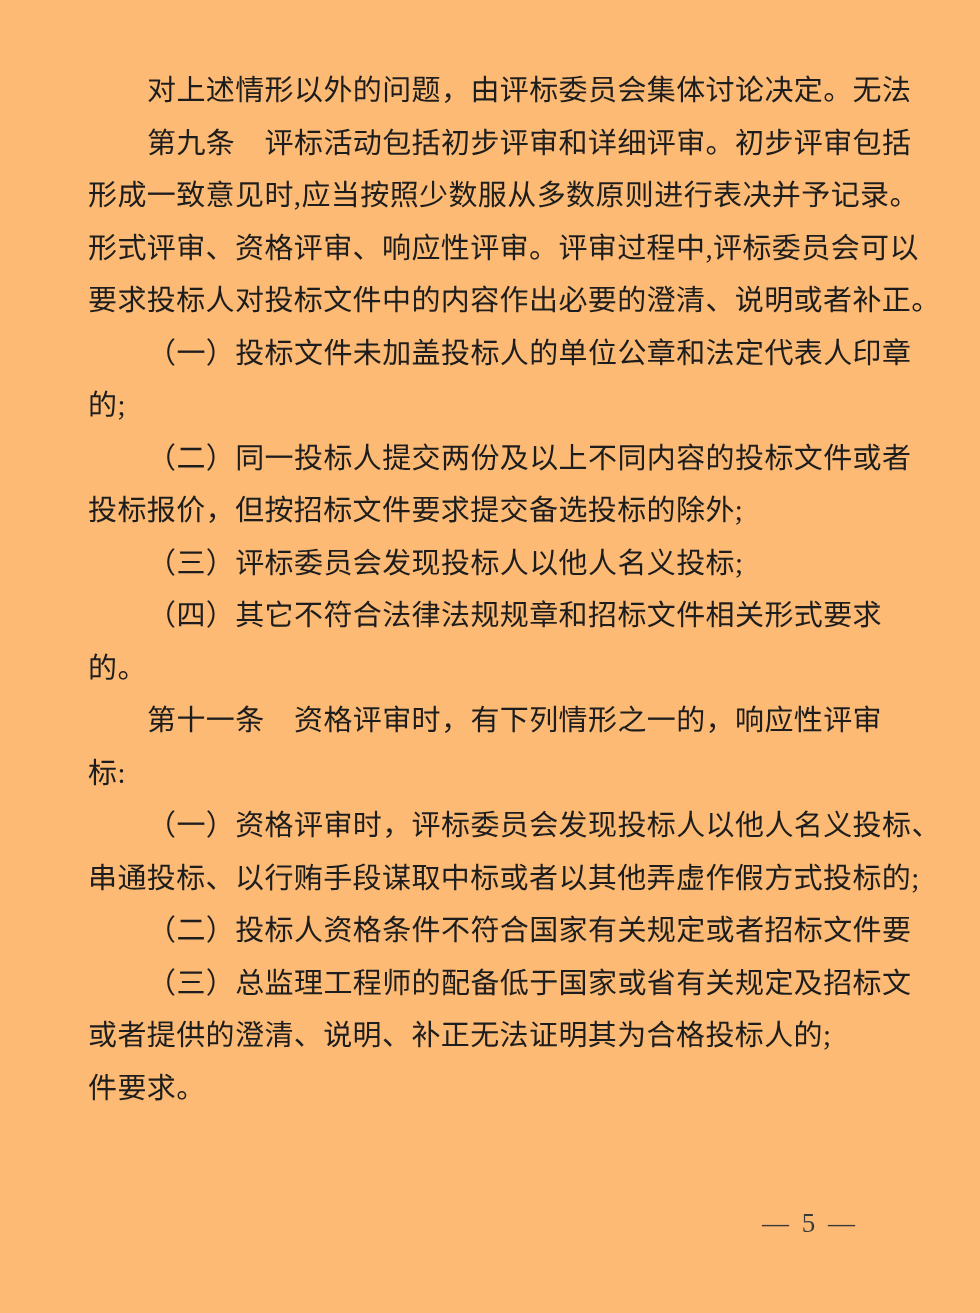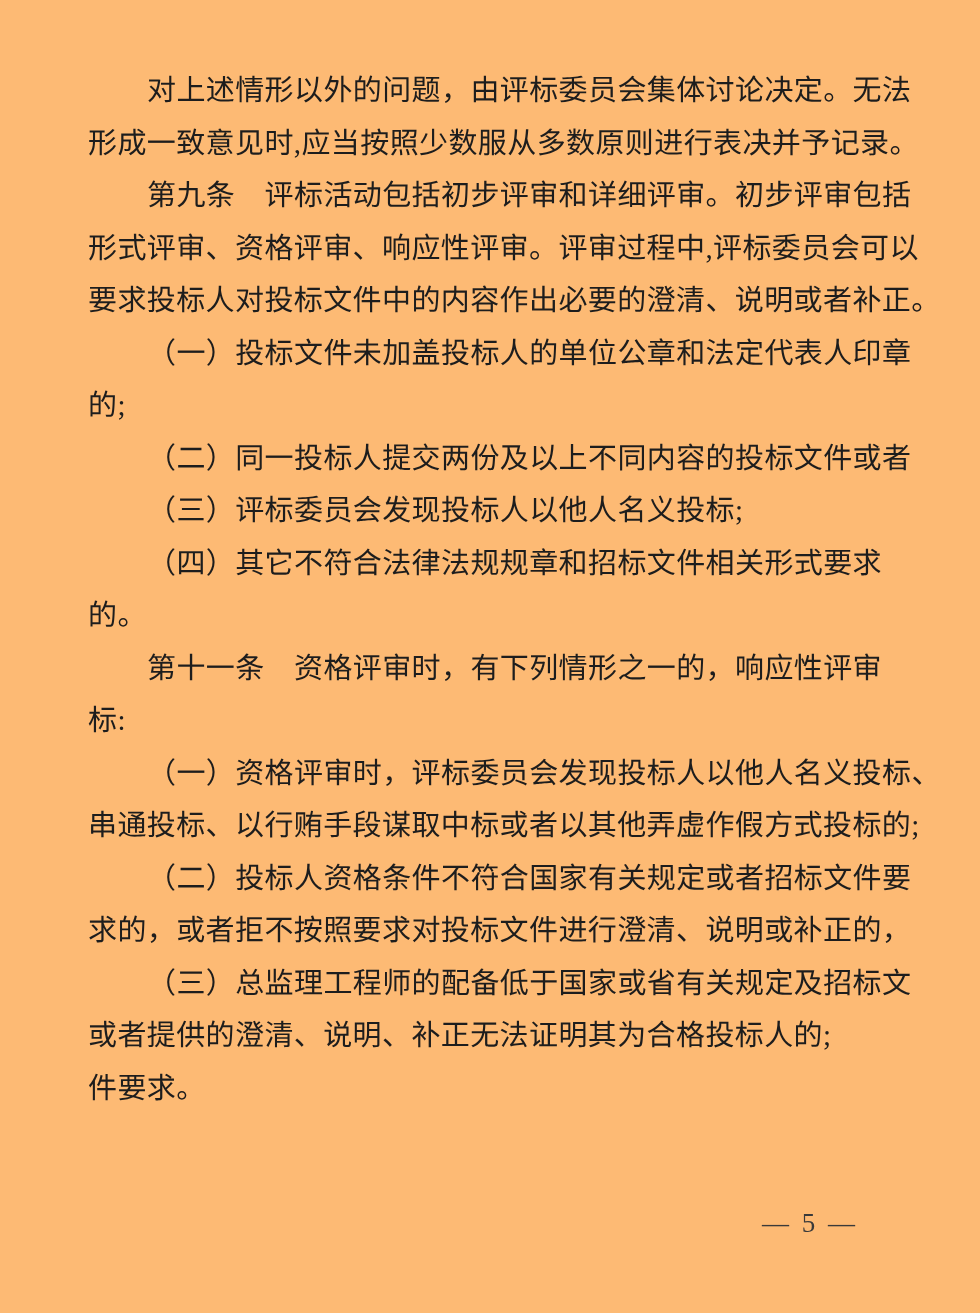--- a/index.html
+++ b/index.html
@@ -48,34 +48,34 @@
     letter-spacing: 3px;
     white-space: nowrap;
   }
 </style>
 </head>
 <body>
 
 <div class="page">
   <div class="content">
       <div class="line indent">对上述情形以外的问题，由评标委员会集体讨论决定。无法</div>
+      <div class="line indent">第九条　评标活动包括初步评审和详细评审。初步评审包括</div>
       <div class="line">形成一致意见时,应当按照少数服从多数原则进行表决并予记录。</div>
-      <div class="line indent">第九条　评标活动包括初步评审和详细评审。初步评审包括</div>
       <div class="line">形式评审、资格评审、响应性评审。评审过程中,评标委员会可以</div>
       <div class="line">要求投标人对投标文件中的内容作出必要的澄清、说明或者补正。</div>
       <div class="line indent">（一）投标文件未加盖投标人的单位公章和法定代表人印章</div>
       <div class="line">的;</div>
       <div class="line indent">（二）同一投标人提交两份及以上不同内容的投标文件或者</div>
+      <div class="line">投标报价，但按招标文件要求提交备选投标的除外;</div>
       <div class="line indent">（三）评标委员会发现投标人以他人名义投标;</div>
       <div class="line indent">（四）其它不符合法律法规规章和招标文件相关形式要求</div>
       <div class="line">的。</div>
       <div class="line indent">第十一条　资格评审时，有下列情形之一的，响应性评审</div>
       <div class="line">标:</div>
       <div class="line indent">（一）资格评审时，评标委员会发现投标人以他人名义投标、</div>
       <div class="line">串通投标、以行贿手段谋取中标或者以其他弄虚作假方式投标的;</div>
       <div class="line indent">（二）投标人资格条件不符合国家有关规定或者招标文件要</div>
-      <div class="line">求的，或者拒不按照要求对投标文件进行澄清、说明或补正的，</div>
       <div class="line indent">（三）总监理工程师的配备低于国家或省有关规定及招标文</div>
       <div class="line">或者提供的澄清、说明、补正无法证明其为合格投标人的;</div>
       <div class="line">件要求。</div>
     </div>
   <div class="page-num">— 5 —</div>
 </div>
 
 </body></html>

